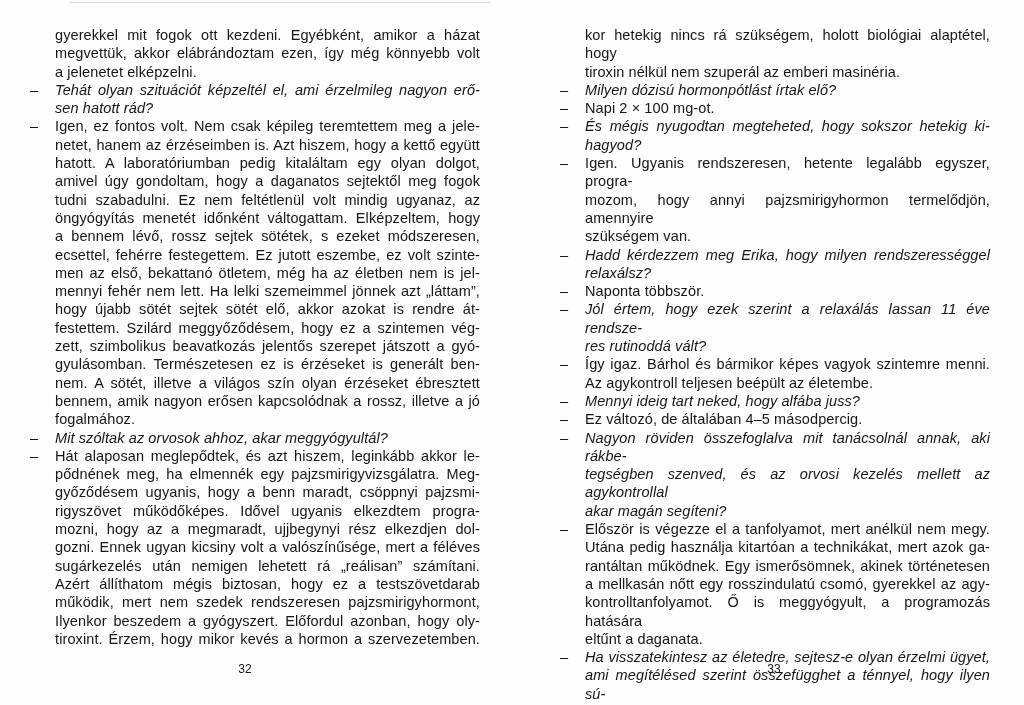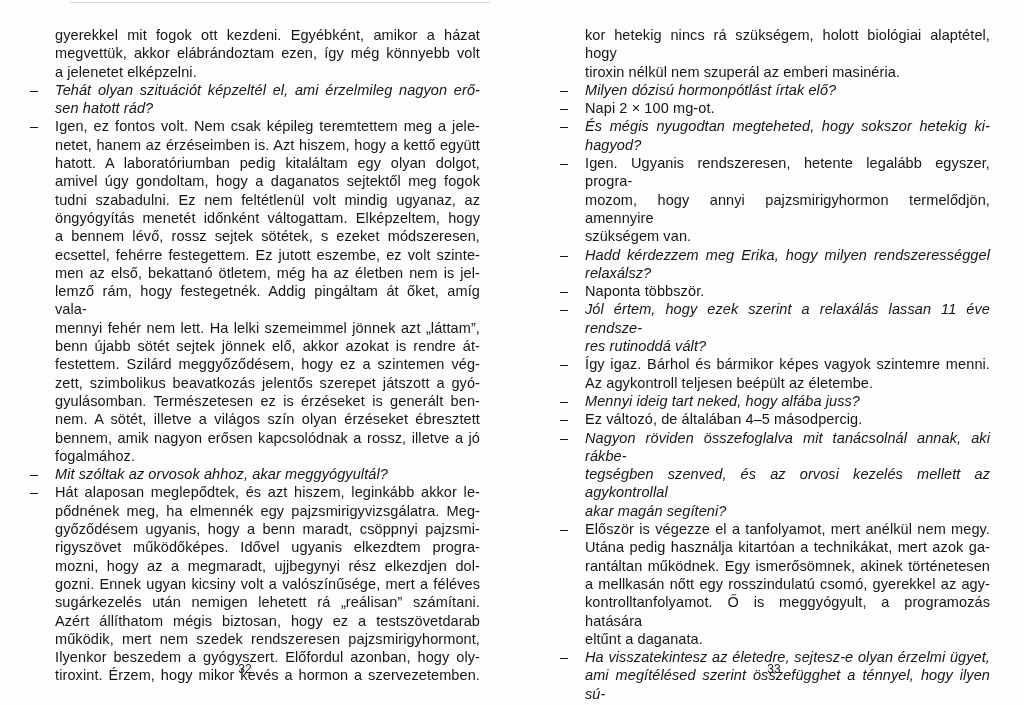--- a/index.html
+++ b/index.html
@@ -94,23 +94,22 @@
         <span class="marker">–</span>
         <div class="line">Igen, ez fontos volt. Nem csak képileg teremtettem meg a jele-</div>
         <div class="line">netet, hanem az érzéseimben is. Azt hiszem, hogy a kettő együtt</div>
         <div class="line">hatott. A laboratóriumban pedig kitaláltam egy olyan dolgot,</div>
         <div class="line">amivel úgy gondoltam, hogy a daganatos sejtektől meg fogok</div>
         <div class="line">tudni szabadulni. Ez nem feltétlenül volt mindig ugyanaz, az</div>
         <div class="line">öngyógyítás menetét időnként váltogattam. Elképzeltem, hogy</div>
         <div class="line">a bennem lévő, rossz sejtek sötétek, s ezeket módszeresen,</div>
         <div class="line">ecsettel, fehérre festegettem. Ez jutott eszembe, ez volt szinte-</div>
         <div class="line">men az első, bekattanó ötletem, még ha az életben nem is jel-</div>
-        <div class="line">lemző rám, hogy festegetnék. Addig pingáltam át őket, amíg vala-</div>
         <div class="line">mennyi fehér nem lett. Ha lelki szemeimmel jönnek azt „láttam”,</div>
-        <div class="line">benn újabb sötét sejtek jönnek elő, akkor azokat is rendre át-</div>
+        <div class="line">hogy újabb sötét sejtek sötét elő, akkor azokat is rendre át-</div>
         <div class="line">festettem. Szilárd meggyőződésem, hogy ez a szintemen vég-</div>
         <div class="line">zett, szimbolikus beavatkozás jelentős szerepet játszott a gyó-</div>
         <div class="line">gyulásomban. Természetesen ez is érzéseket is generált ben-</div>
         <div class="line">nem. A sötét, illetve a világos szín olyan érzéseket ébresztett</div>
         <div class="line">bennem, amik nagyon erősen kapcsolódnak a rossz, illetve a jó</div>
         <div class="line last">fogalmához.</div>
       </div>
       <div class="block italic">
         <span class="marker">–</span>
         <div class="line last">Mit szóltak az orvosok ahhoz, akar meggyógyultál?</div>

